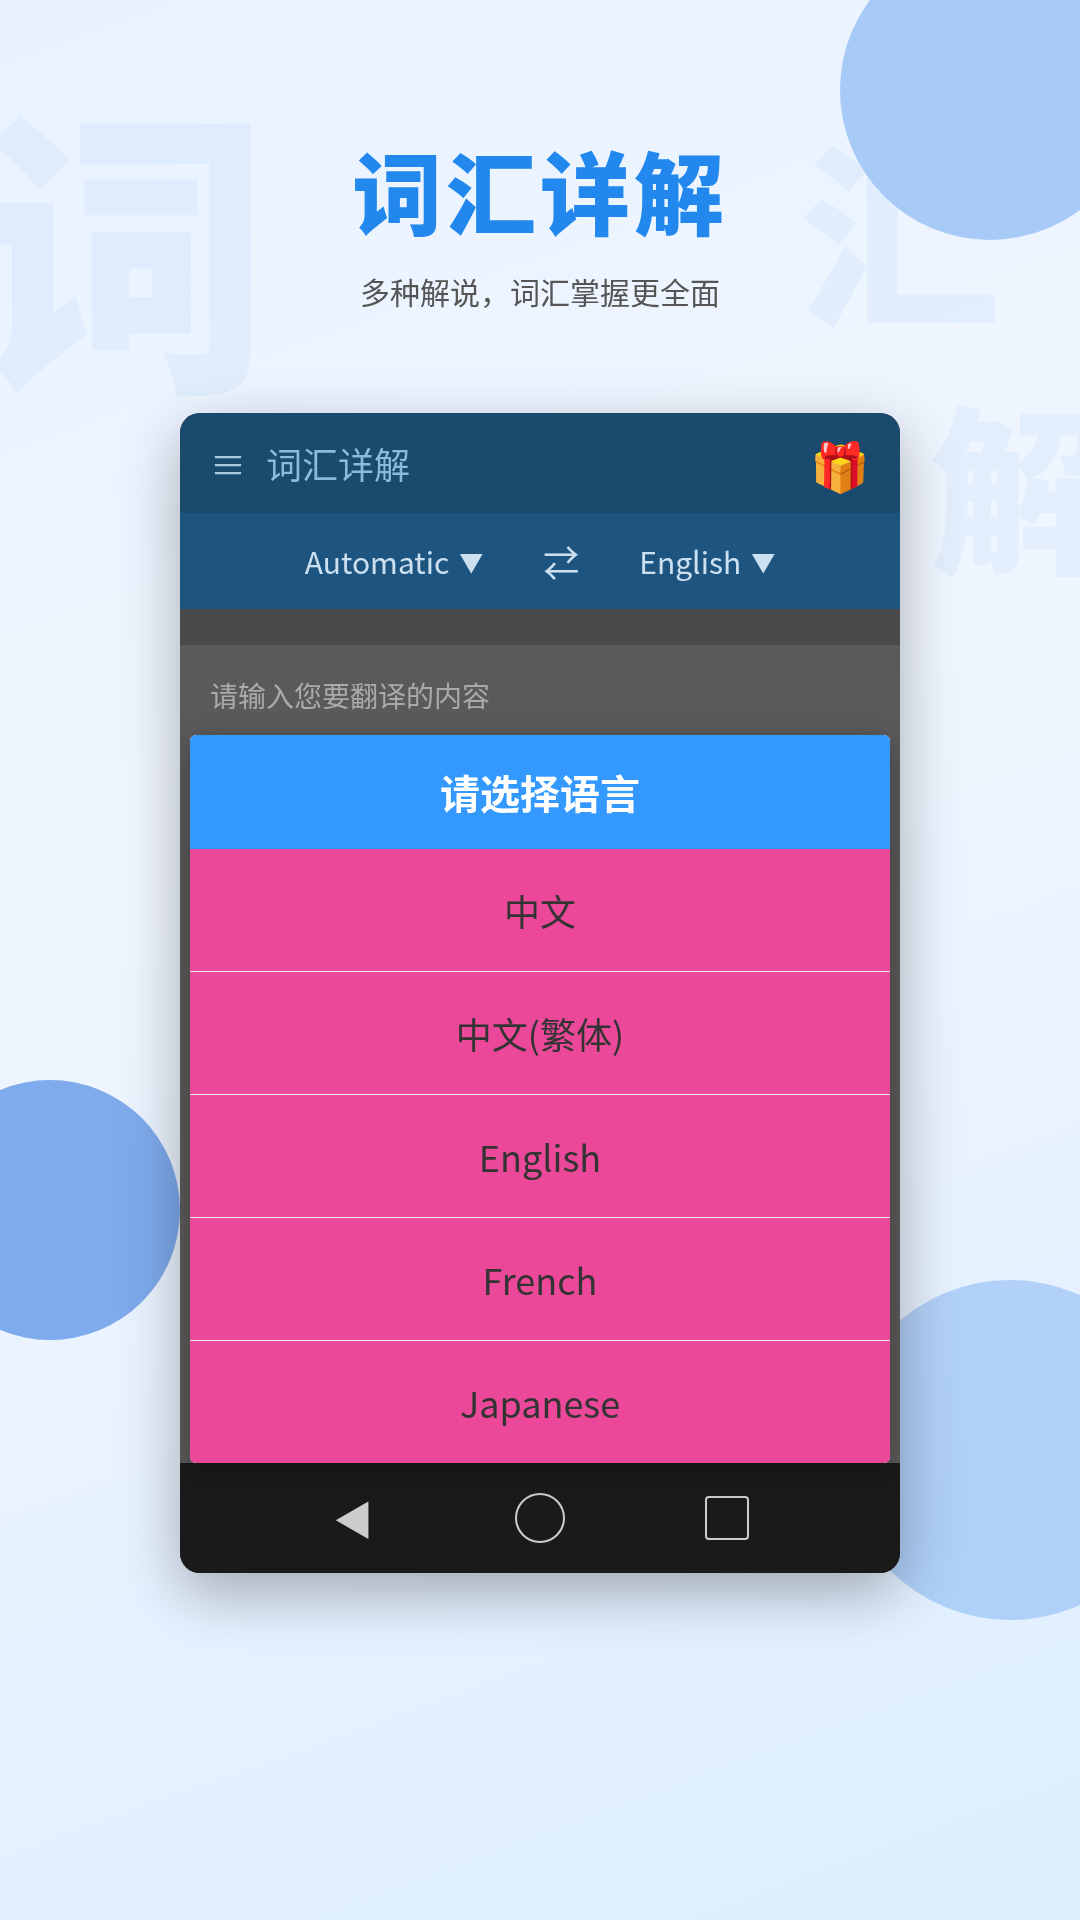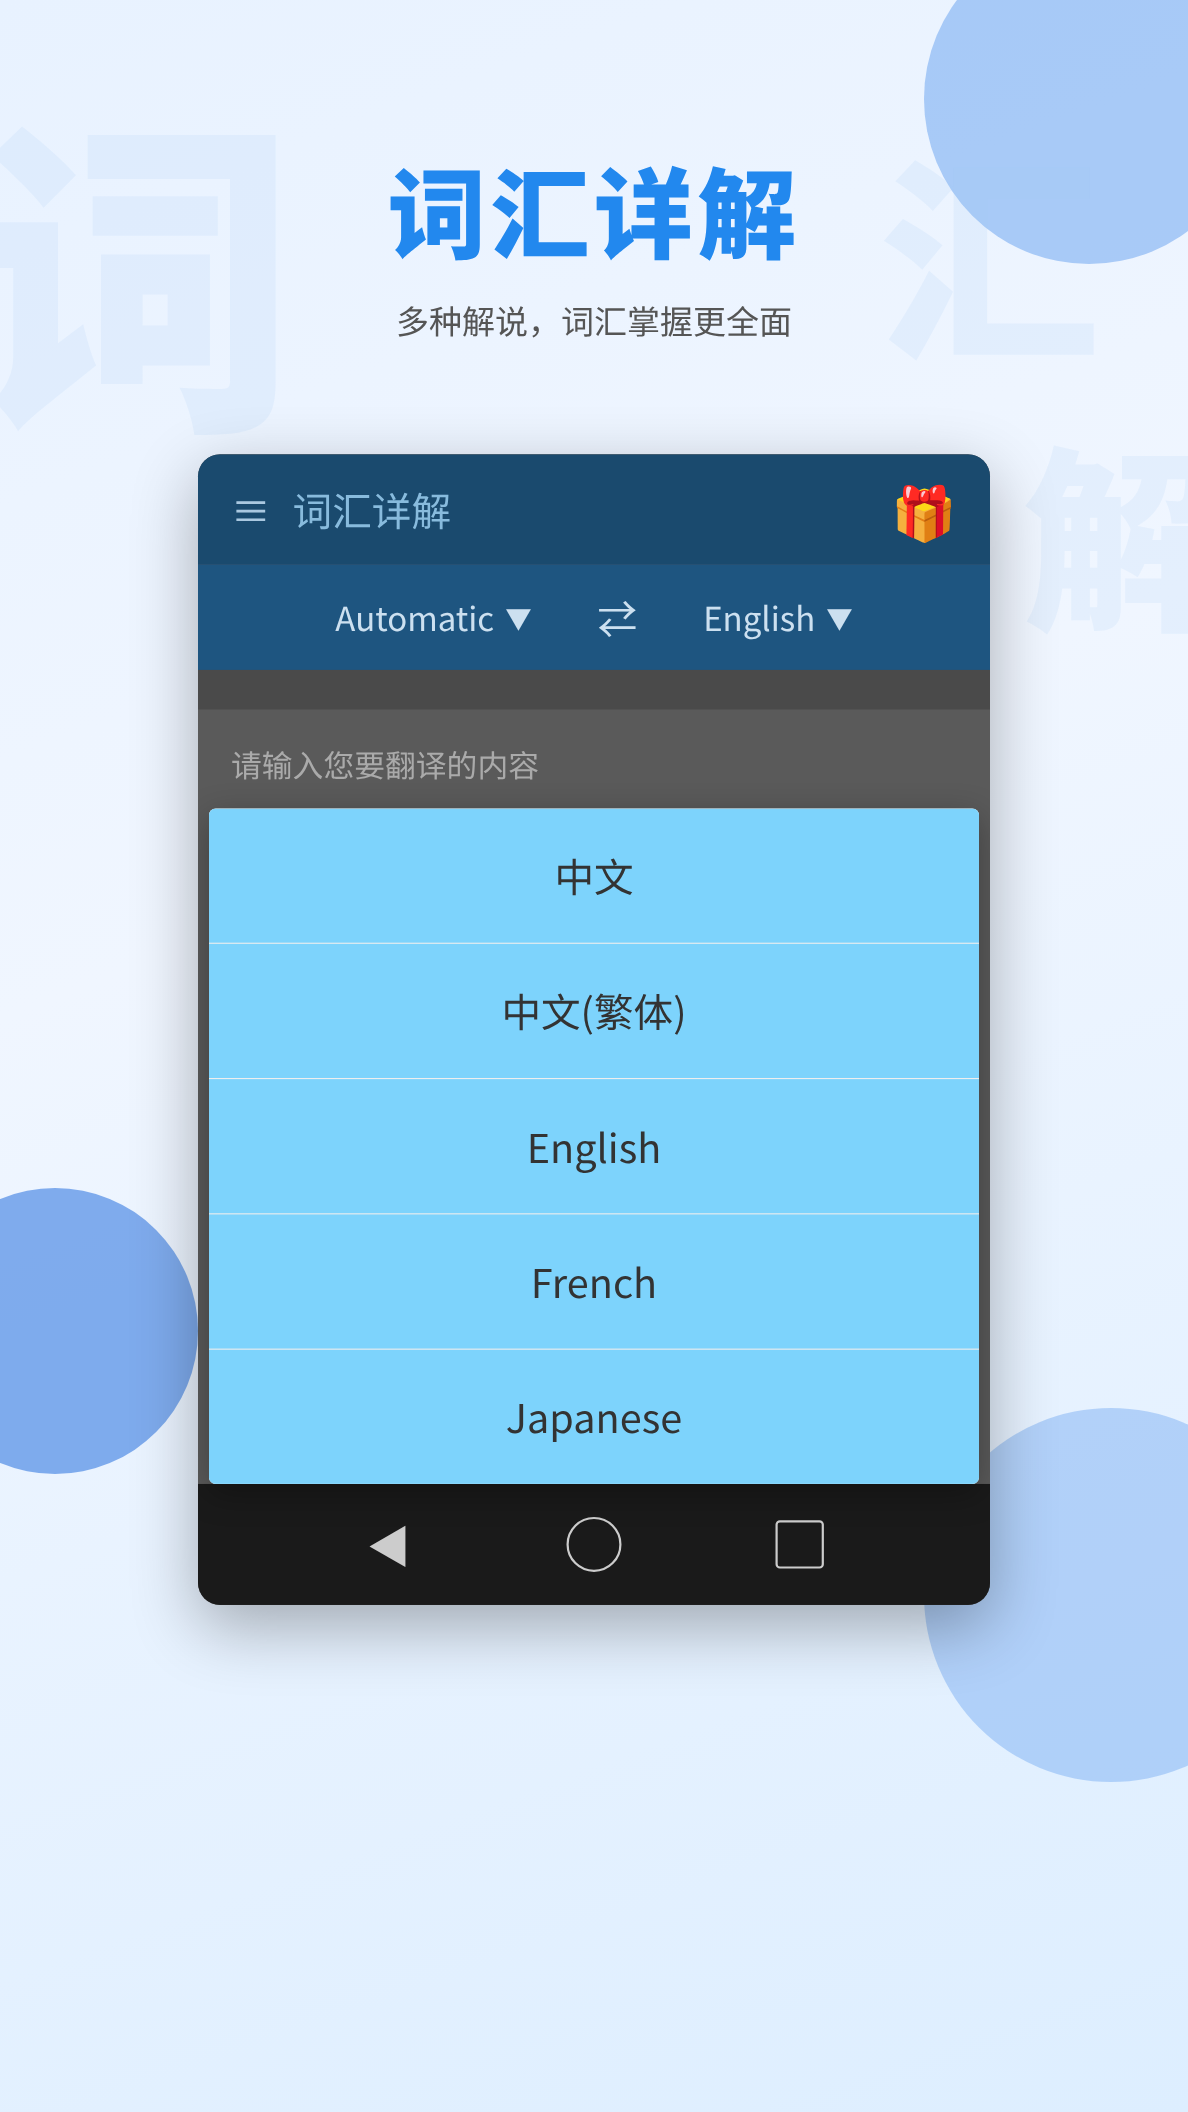--- a/index.html
+++ b/index.html
@@ -196,21 +196,21 @@
       text-align: center;
     }
 
     .dialog-title {
       color: white;
       font-size: 40px;
       font-weight: 600;
     }
 
     .dialog-body {
-      background: #7dd3fc;
+      background: #ec4899;
     }
 
     .dialog-item {
       display: flex;
       align-items: center;
       justify-content: center;
       padding: 35px 30px;
       border-bottom: 1px solid #eee;
       cursor: pointer;
     }
@@ -292,20 +292,23 @@
     <div class="lang-selector">
       <span>English</span>
       <span class="chevron">▼</span>
     </div>
   </div>
 
   <div class="app-content">
     <div class="input-placeholder-text">请输入您要翻译的内容</div>
 
     <div class="dialog-overlay">
+      <div class="dialog-header">
+        <div class="dialog-title">请选择语言</div>
+      </div>
       <div class="dialog-body">
 
         <div class="dialog-item">
           <span class="dialog-item-text">中文</span>
         </div>
         <div class="dialog-item">
           <span class="dialog-item-text">中文(繁体)</span>
         </div>
         <div class="dialog-item">
           <span class="dialog-item-text">English</span>

